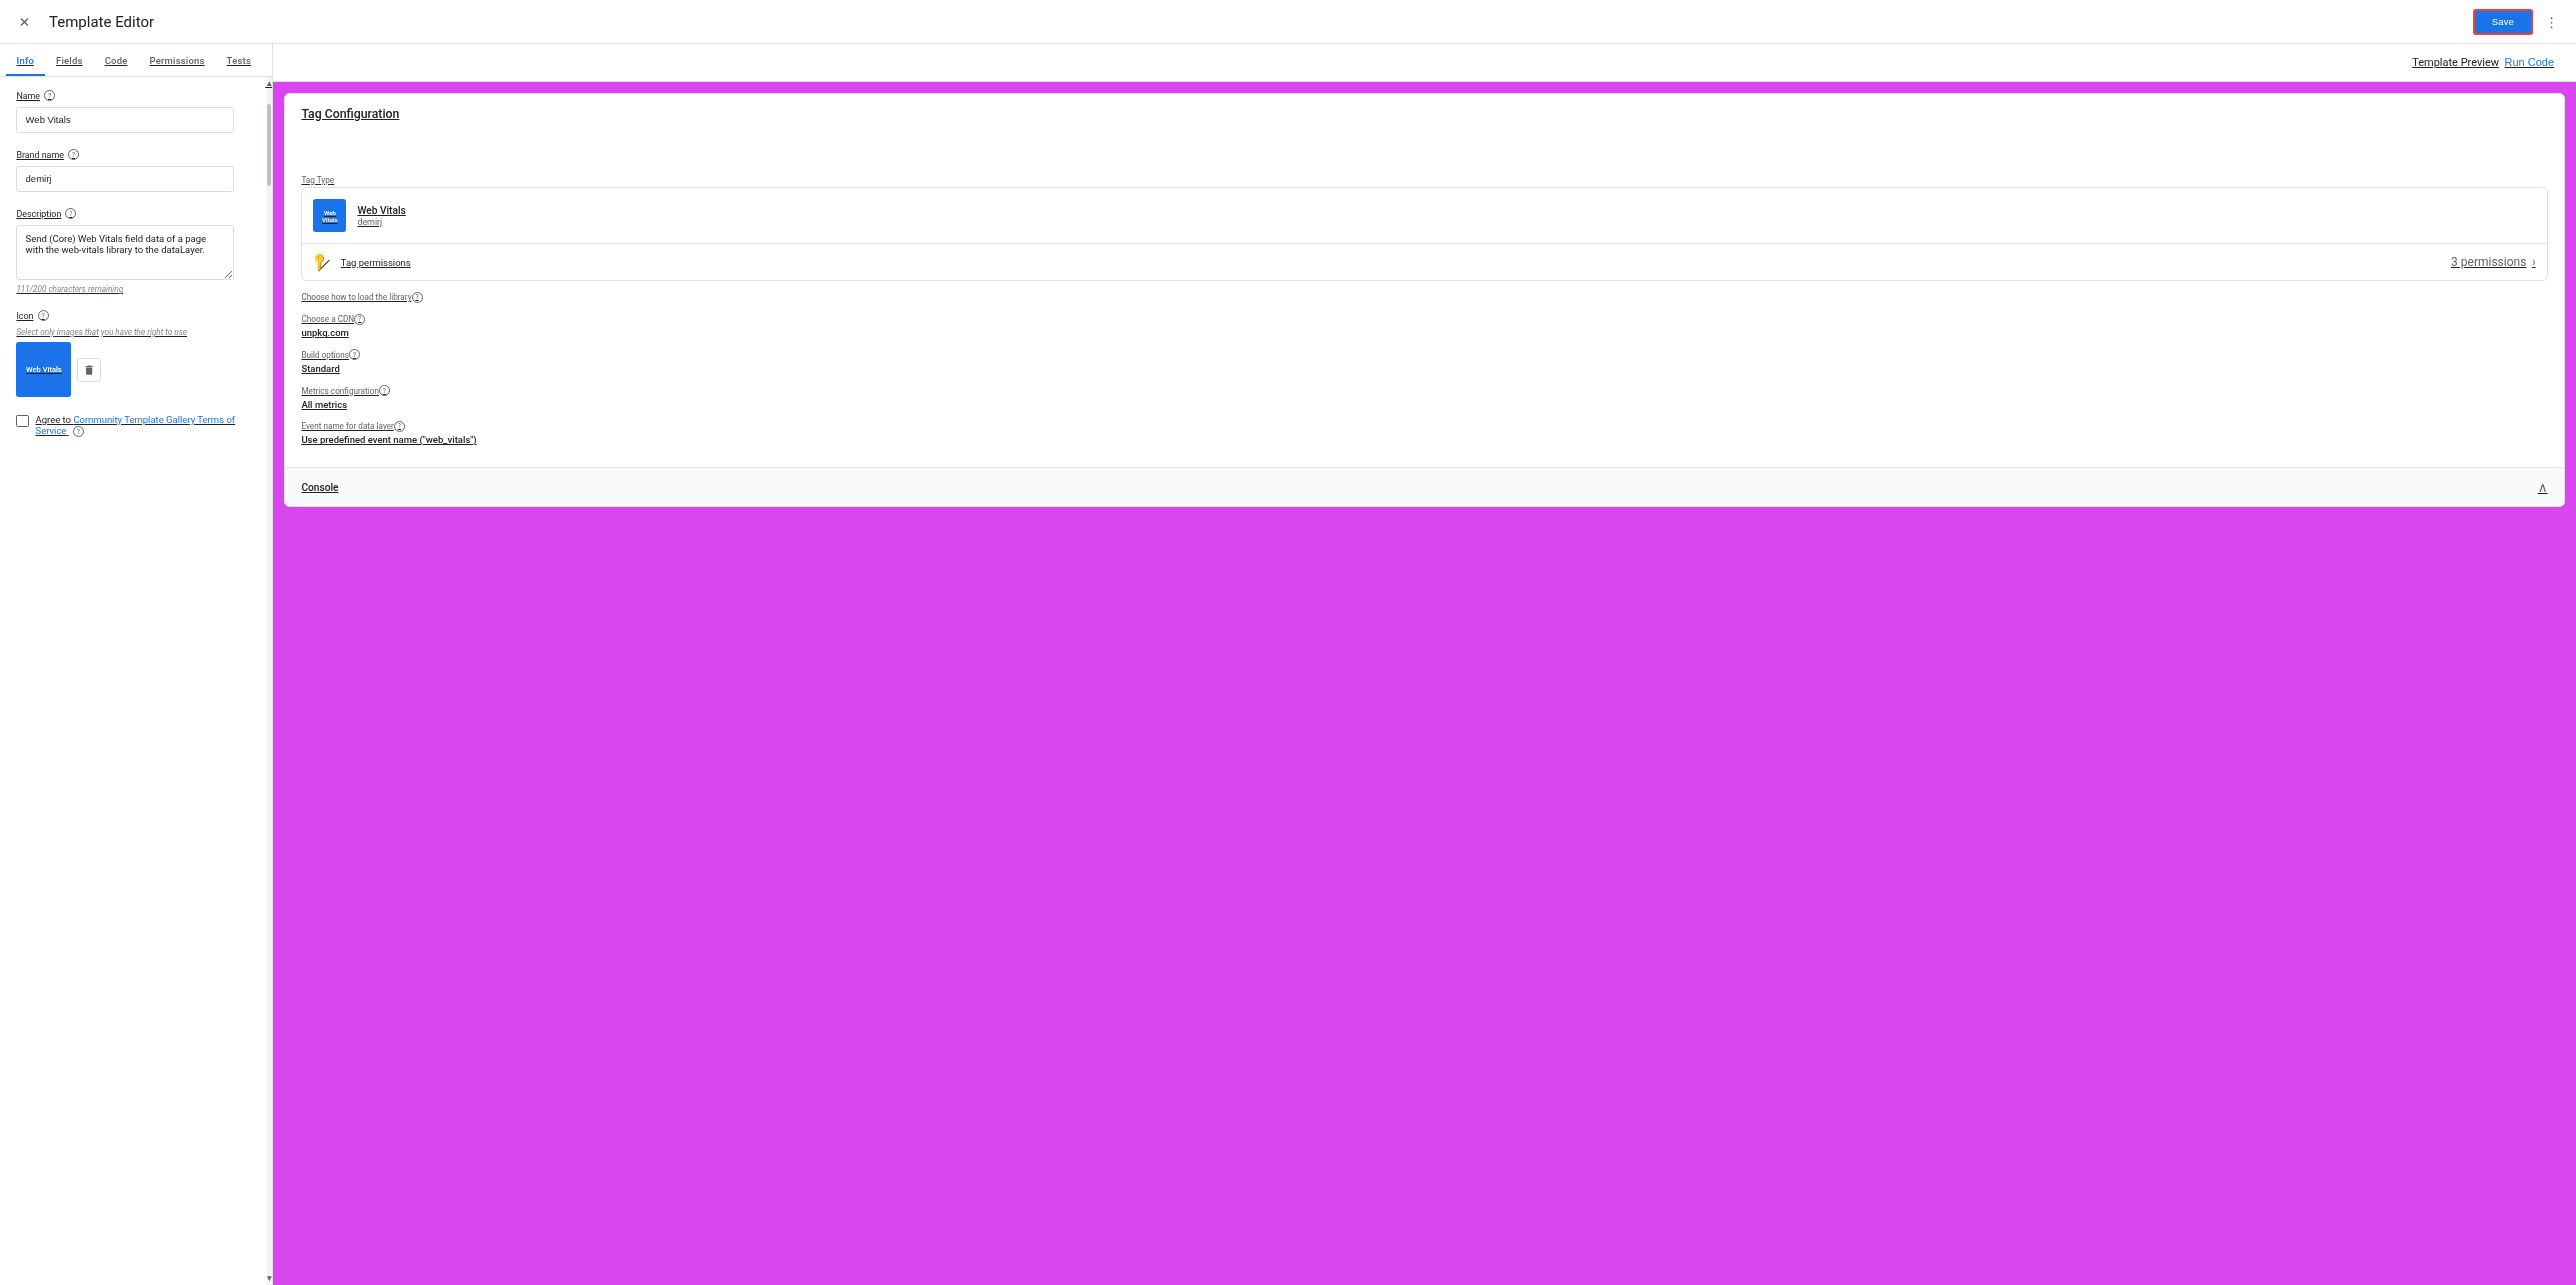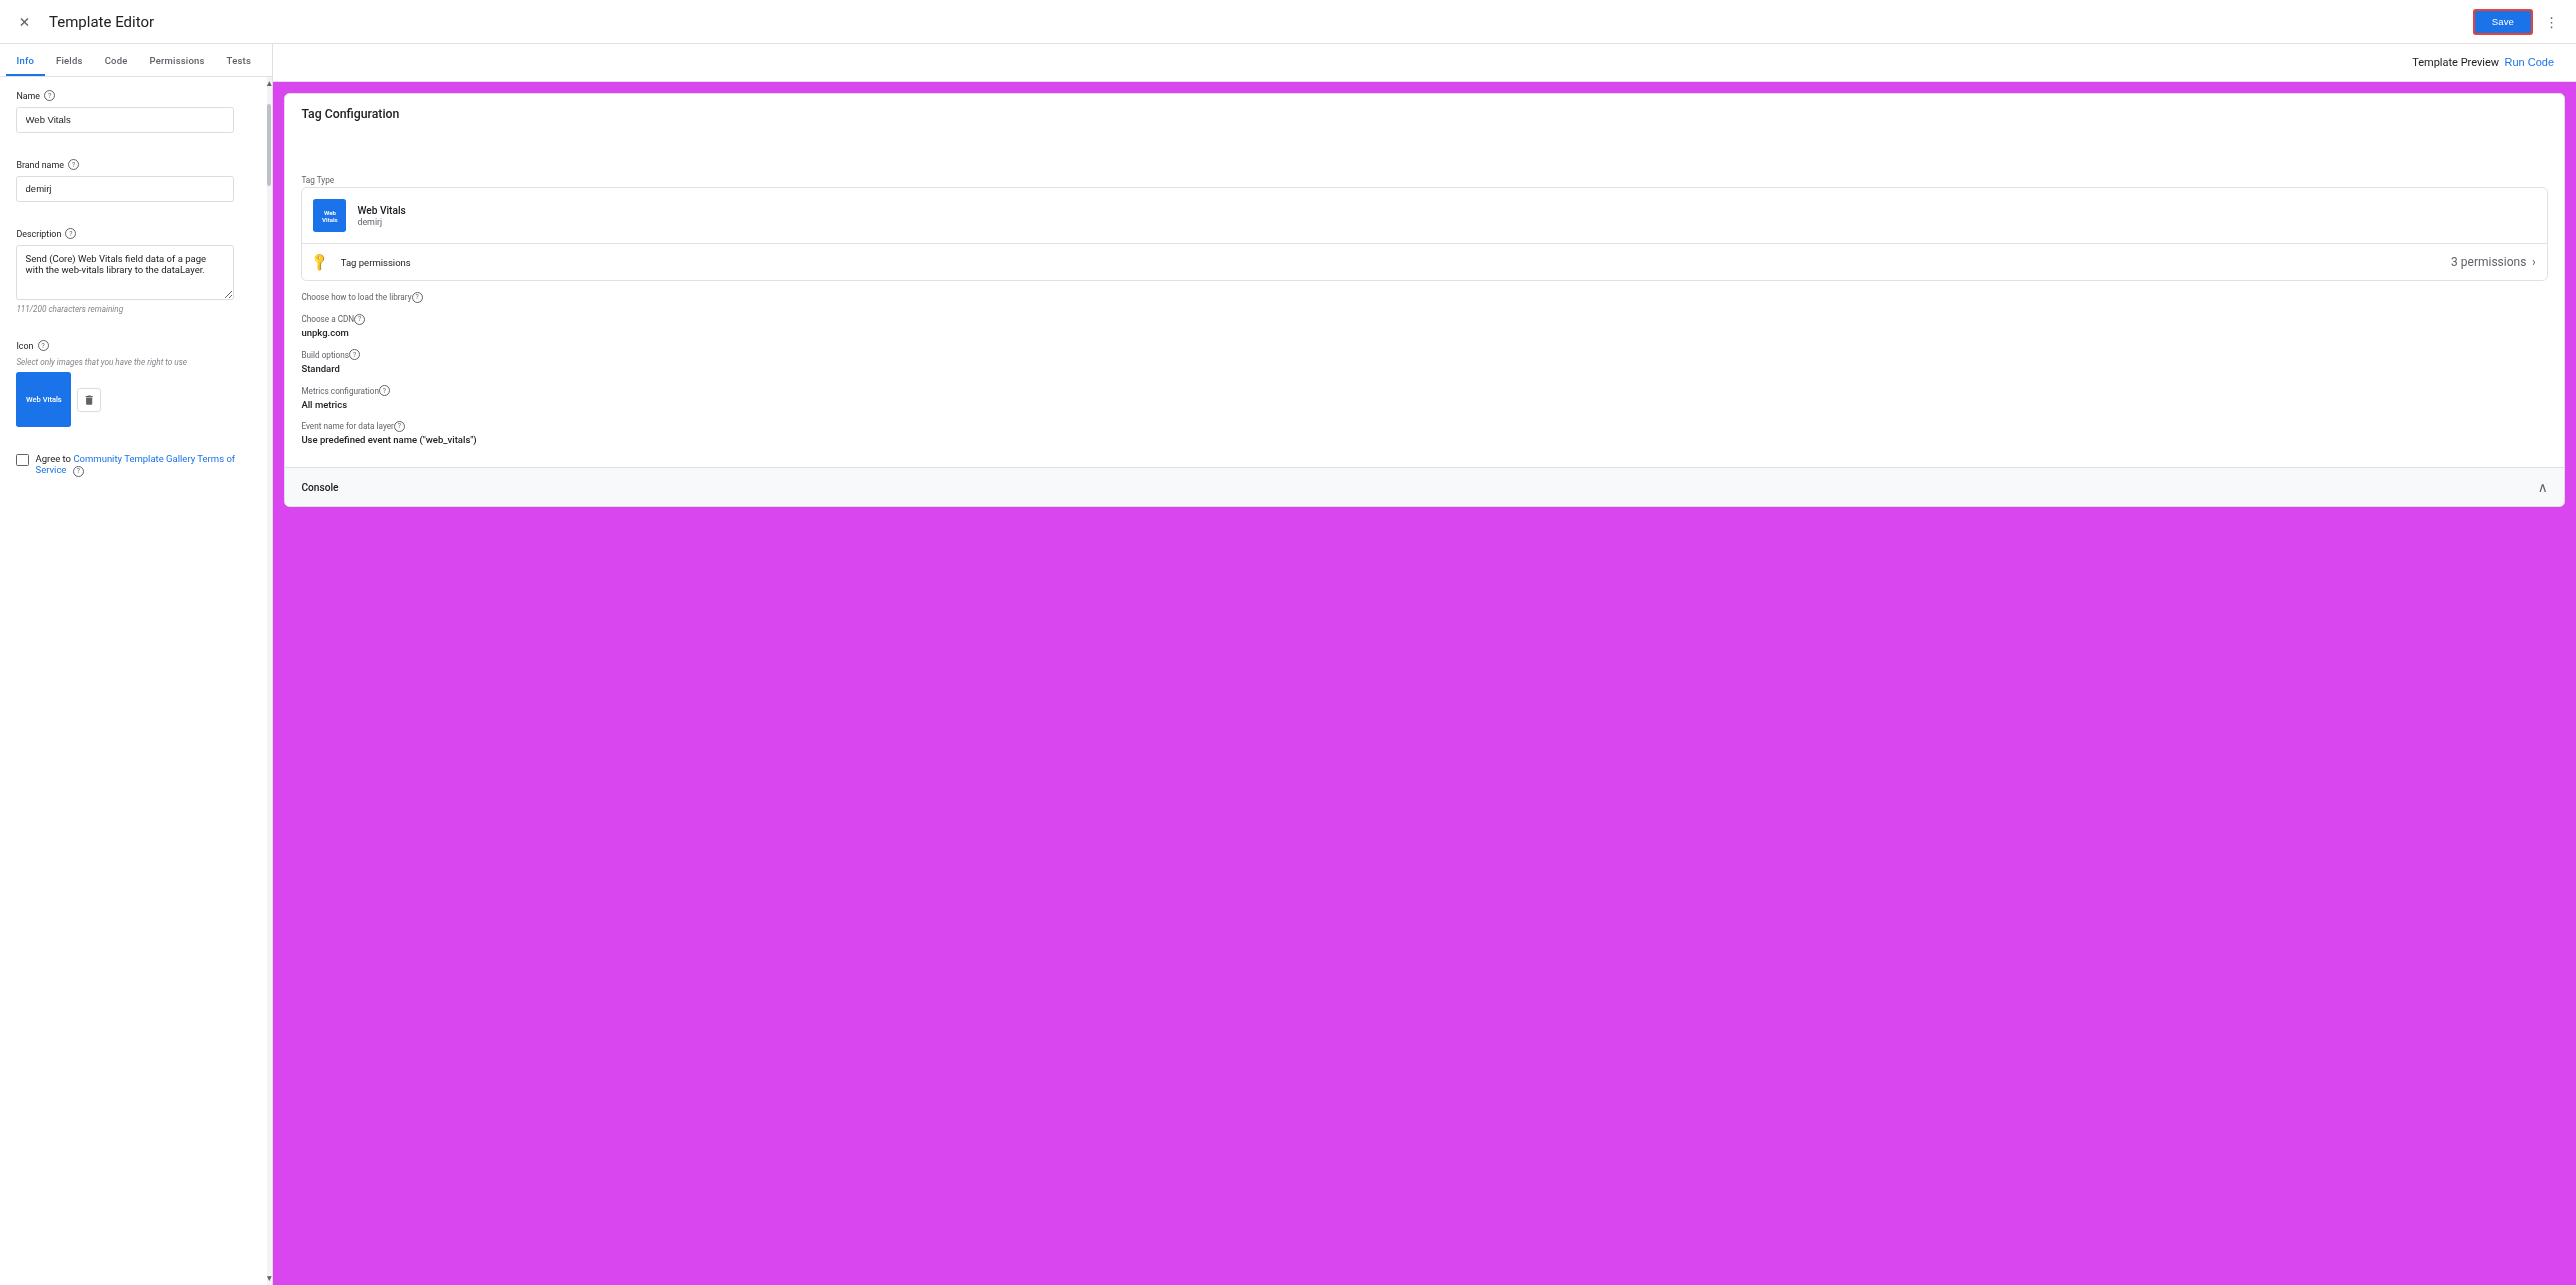--- a/index.html
+++ b/index.html
@@ -64,20 +64,21 @@
       display: flex;
       align-items: center;
       justify-content: center;
       border-radius: 50%;
     }
 
     
     .main-layout {
       display: flex;
       height: calc(100vh - 44px);
+      text-decoration: underline;
     }
 
     
     .left-panel {
       width: 273px;
       border-right: 0.7px solid #e0e0e0;
       display: flex;
       flex-direction: column;
       overflow: hidden;
     }
@@ -111,21 +112,21 @@
       padding: 13.6px 16.4px;
     }
 
     
     .left-content::-webkit-scrollbar { width: 5.5px; }
     .left-content::-webkit-scrollbar-track { background: #f1f3f4; }
     .left-content::-webkit-scrollbar-thumb { background: #bdc1c6; border-radius: 2.7px; }
 
     
     .field-group {
-      margin-bottom: 26px;
+      margin-bottom: 16px;
     }
     .field-label {
       font-size: 8.9px;
       color: #202124;
       margin-bottom: 5.5px;
       display: flex;
       align-items: center;
       gap: 4.1px;
     }
     .help-icon {

